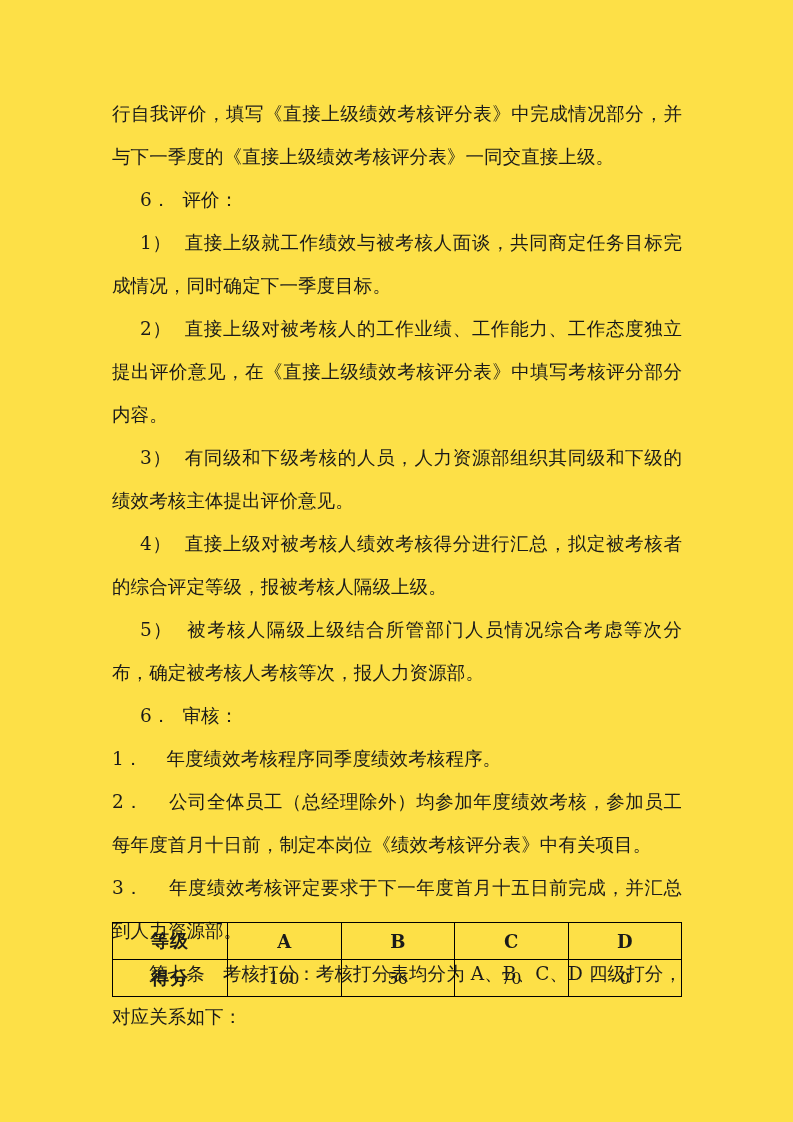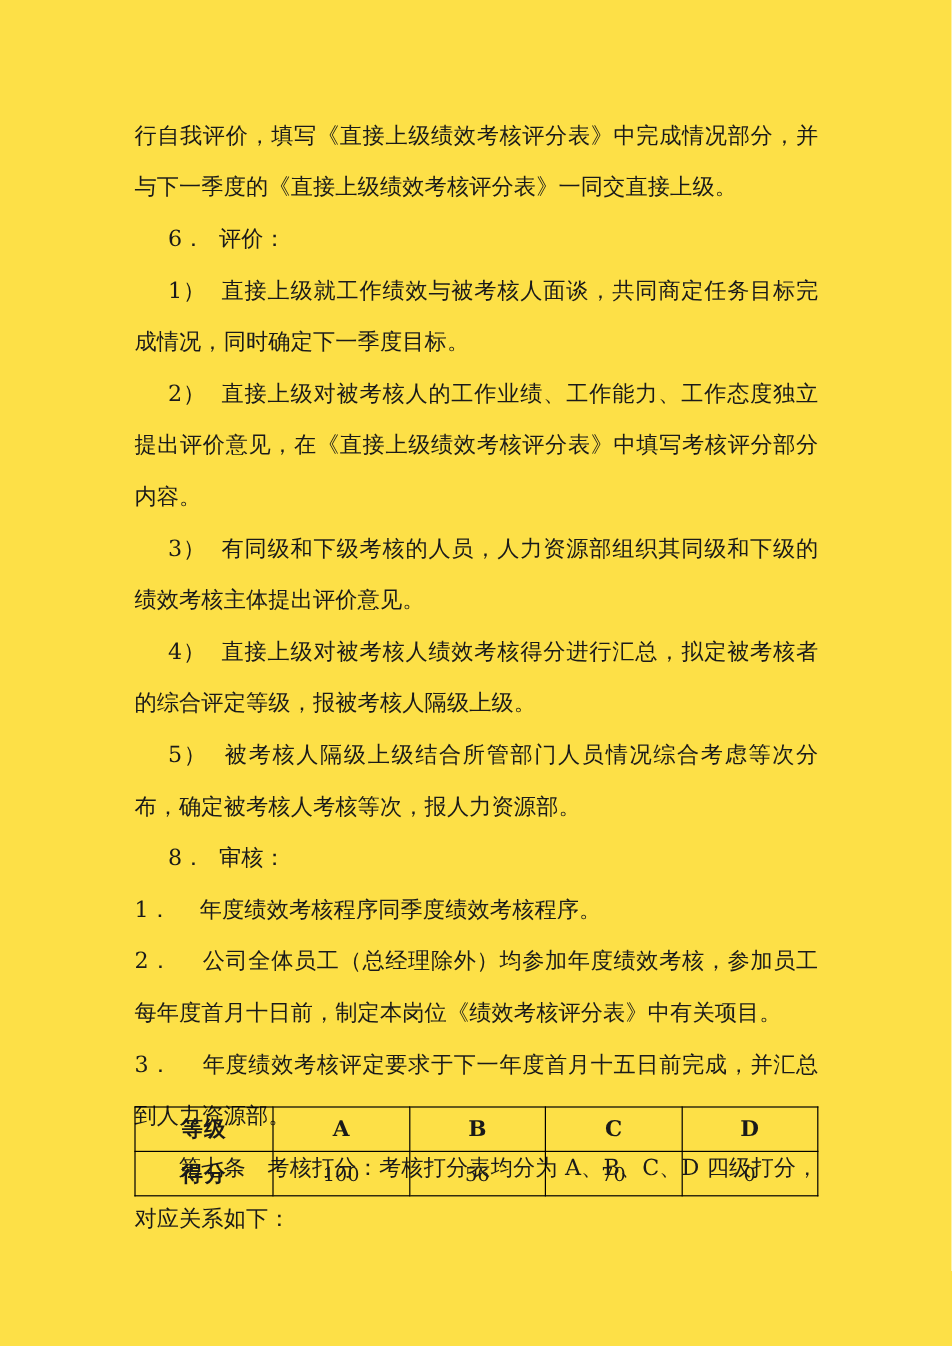--- a/index.html
+++ b/index.html
@@ -88,21 +88,21 @@
 <div class="page">
 
   <div class="body-text">
     <p class="para ind-0">行自我评价，填写《直接上级绩效考核评分表》中完成情况部分，并与下一季度的《直接上级绩效考核评分表》一同交直接上级。</p>
     <p class="para ind-num">6．  评价：</p>
     <p class="para ind-num">1）  直接上级就工作绩效与被考核人面谈，共同商定任务目标完成情况，同时确定下一季度目标。</p>
     <p class="para ind-num">2）  直接上级对被考核人的工作业绩、工作能力、工作态度独立提出评价意见，在《直接上级绩效考核评分表》中填写考核评分部分内容。</p>
     <p class="para ind-num">3）  有同级和下级考核的人员，人力资源部组织其同级和下级的绩效考核主体提出评价意见。</p>
     <p class="para ind-num">4）  直接上级对被考核人绩效考核得分进行汇总，拟定被考核者的综合评定等级，报被考核人隔级上级。</p>
     <p class="para ind-num">5）  被考核人隔级上级结合所管部门人员情况综合考虑等次分布，确定被考核人考核等次，报人力资源部。</p>
-    <p class="para ind-num">8．  审核：</p>
+    <p class="para ind-num">6．  审核：</p>
     <p class="para ind-0">1．    年度绩效考核程序同季度绩效考核程序。</p>
     <p class="para ind-0">2．    公司全体员工（总经理除外）均参加年度绩效考核，参加员工每年度首月十日前，制定本岗位《绩效考核评分表》中有关项目。</p>
     <p class="para ind-0">3．    年度绩效考核评定要求于下一年度首月十五日前完成，并汇总到人力资源部。</p>
     <p class="para ind-2">第七条   考核打分：考核打分表均分为 A、B、C、D 四级打分，对应关系如下：</p>
   </div>
 
   <table class="score-table">
     <colgroup>
       <col class="c0">
       <col class="cx">

